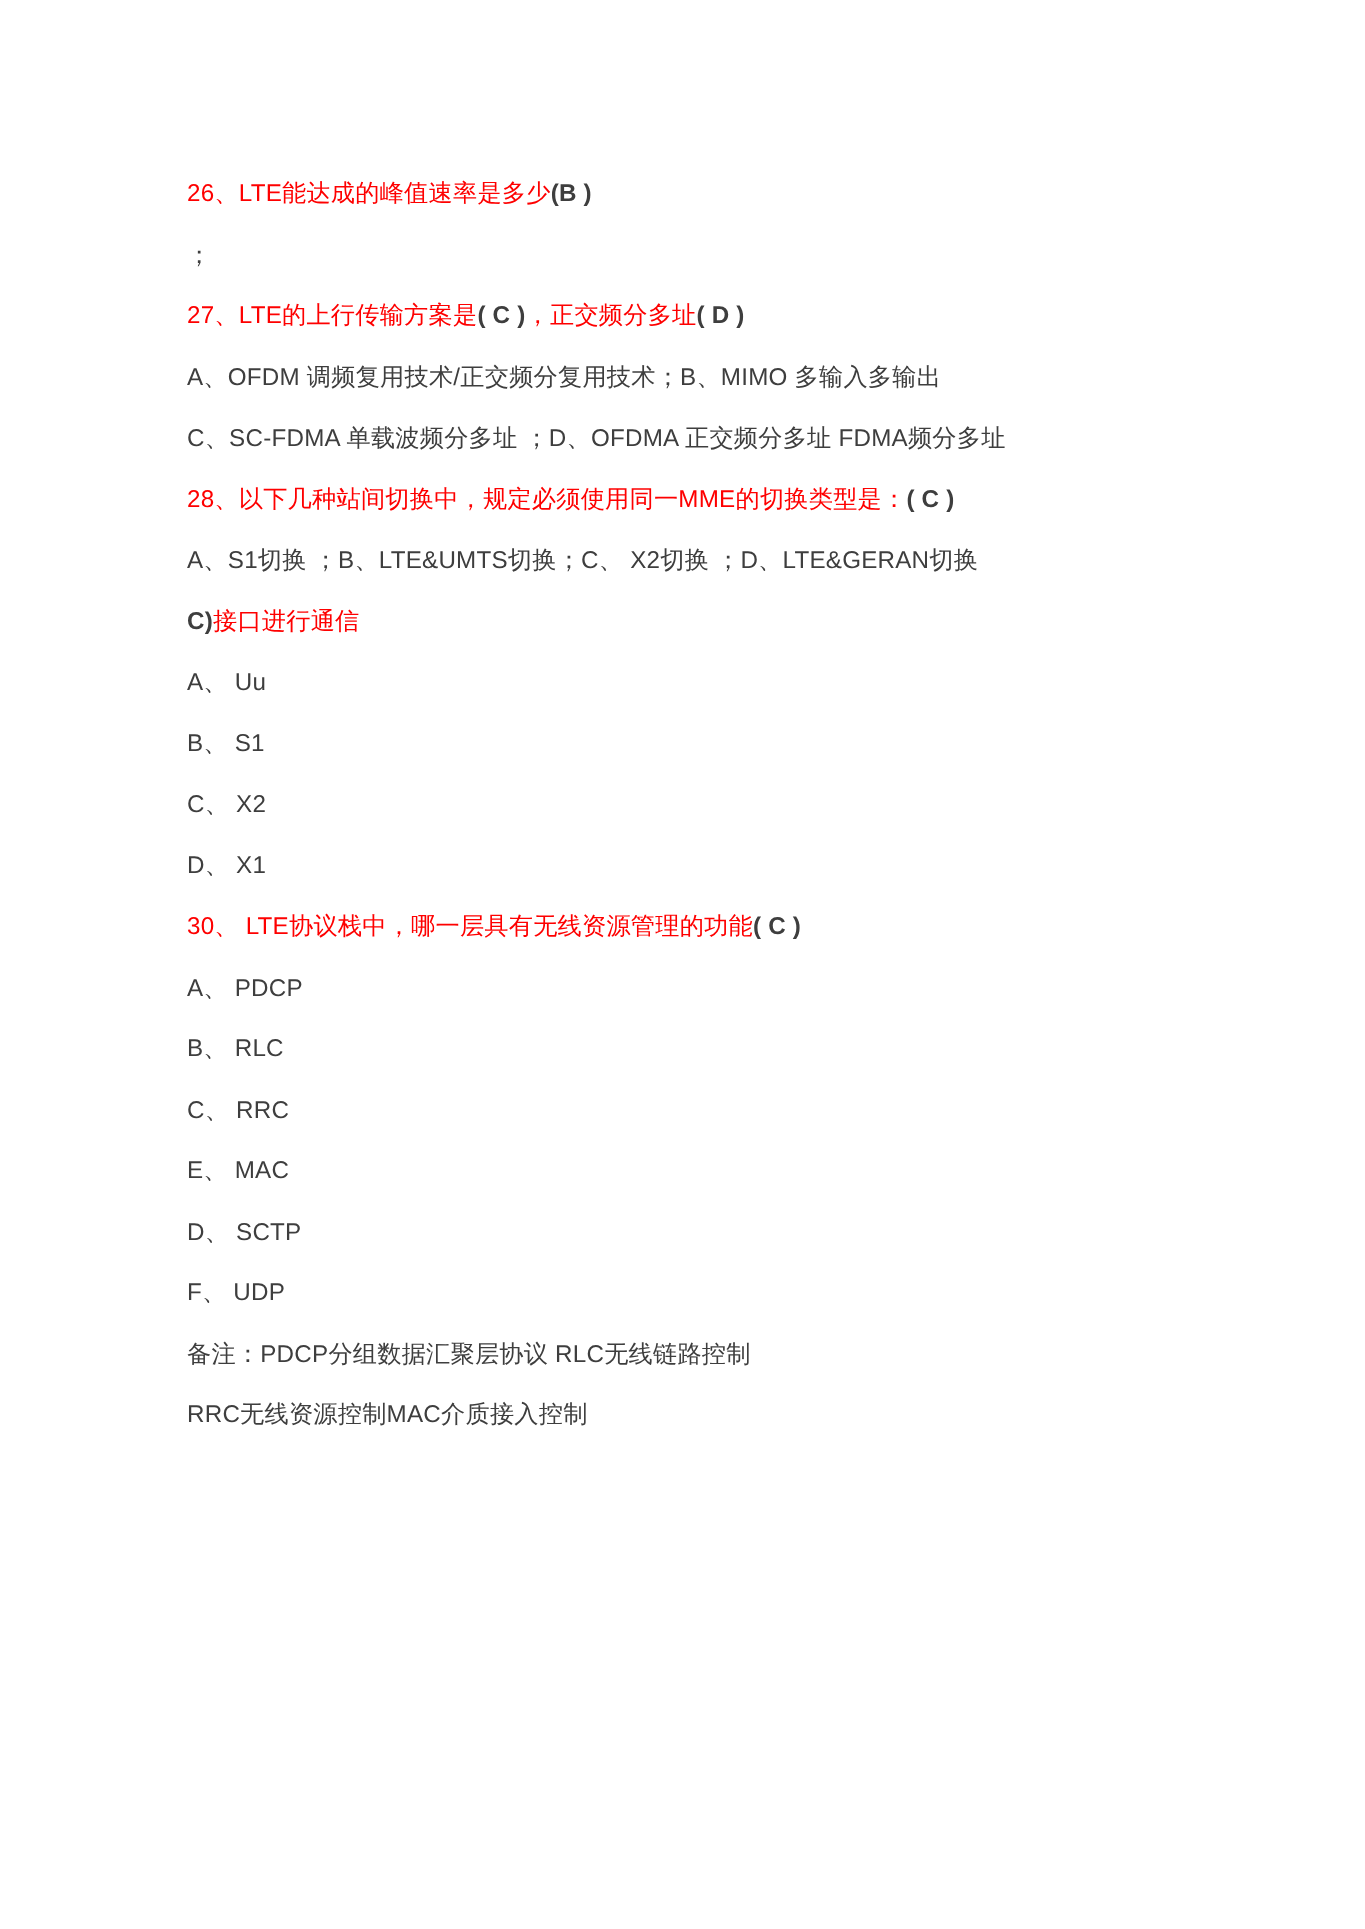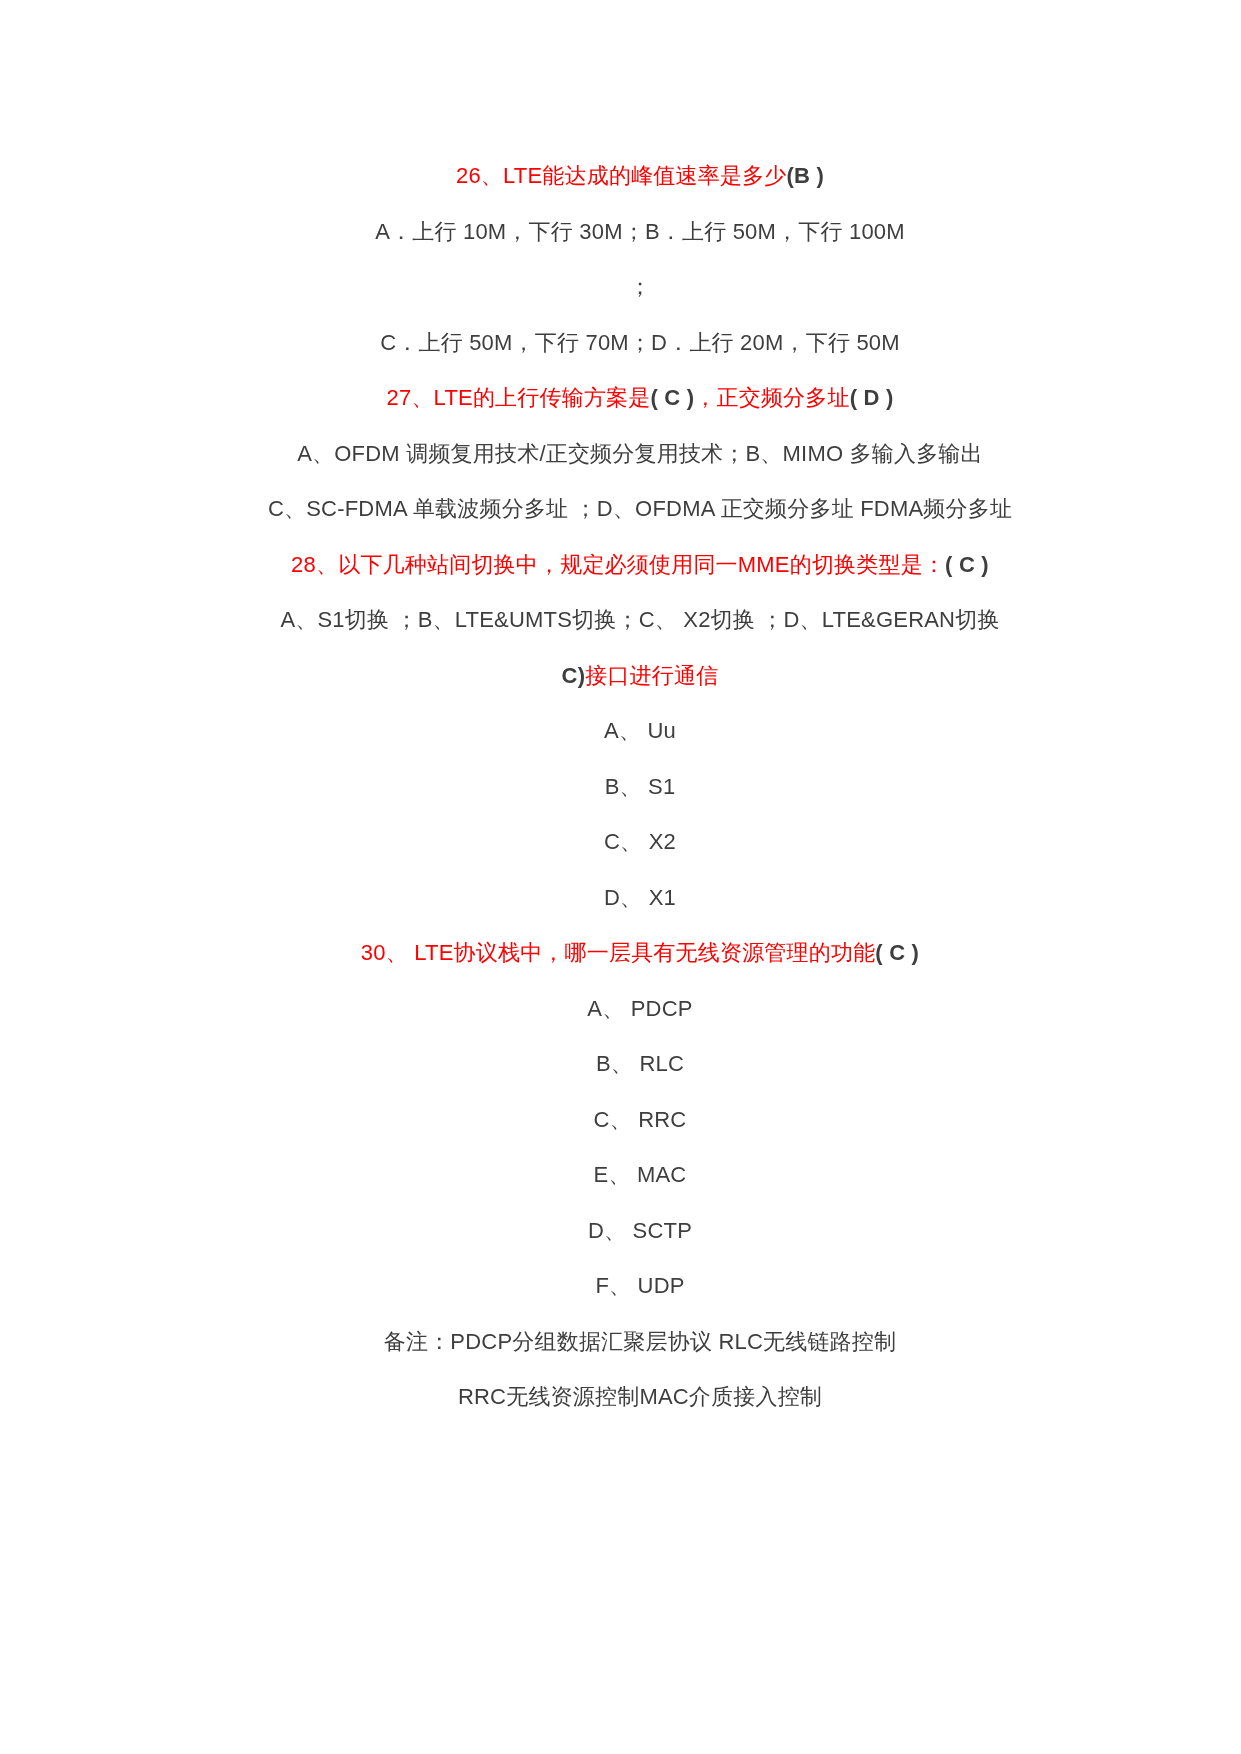--- a/index.html
+++ b/index.html
@@ -11,21 +11,20 @@
     width: 1241px;
     height: 1754px;
     position: relative;
     font-family: "Liberation Sans", sans-serif;
     overflow: hidden;
   }
   .page {
     position: absolute;
     inset: 0;
     background: var(--page-bg, #ffffff);
-    text-align: center;
   }
   .doc {
     position: absolute;
     left: 170px;
     top: 148px;
     width: 940px;
     font-size: 22px;
     line-height: 55.5px;
     color: var(--text-color, #3e3e3e);
     letter-spacing: 0.2px;
@@ -46,23 +45,21 @@
     color: var(--accent-red, #fe0000);
     font-weight: normal;
   }
 </style>
 </head>
 <body>
 
 <div class="page">
   <main class="doc">
       <div class="doc-line"><span class="seg-red">26、LTE能达成的峰值速率是多少</span><span class="seg-bold">(B )</span></div>
-      <div class="doc-line"><span class="seg-normal">A．上行 10M，下行 30M；B．上行 50M，下行 100M</span></div>
       <div class="doc-line"><span class="seg-normal">；</span></div>
-      <div class="doc-line"><span class="seg-normal">C．上行 50M，下行 70M；D．上行 20M，下行 50M</span></div>
       <div class="doc-line"><span class="seg-red">27、LTE的上行传输方案是</span><span class="seg-bold">( C )</span><span class="seg-red">，正交频分多址</span><span class="seg-bold">( D )</span></div>
       <div class="doc-line"><span class="seg-normal">A、OFDM 调频复用技术/正交频分复用技术；B、MIMO 多输入多输出</span></div>
       <div class="doc-line"><span class="seg-normal">C、SC-FDMA 单载波频分多址 ；D、OFDMA 正交频分多址 FDMA频分多址</span></div>
       <div class="doc-line"><span class="seg-red">28、以下几种站间切换中，规定必须使用同一MME的切换类型是：</span><span class="seg-bold">( C )</span></div>
       <div class="doc-line"><span class="seg-normal">A、S1切换 ；B、LTE&amp;UMTS切换；C、 X2切换 ；D、LTE&amp;GERAN切换</span></div>
       <div class="doc-line"><span class="seg-bold">C)</span><span class="seg-red">接口进行通信</span></div>
       <div class="doc-line"><span class="seg-normal">A、 Uu</span></div>
       <div class="doc-line"><span class="seg-normal">B、 S1</span></div>
       <div class="doc-line"><span class="seg-normal">C、 X2</span></div>
       <div class="doc-line"><span class="seg-normal">D、 X1</span></div>

